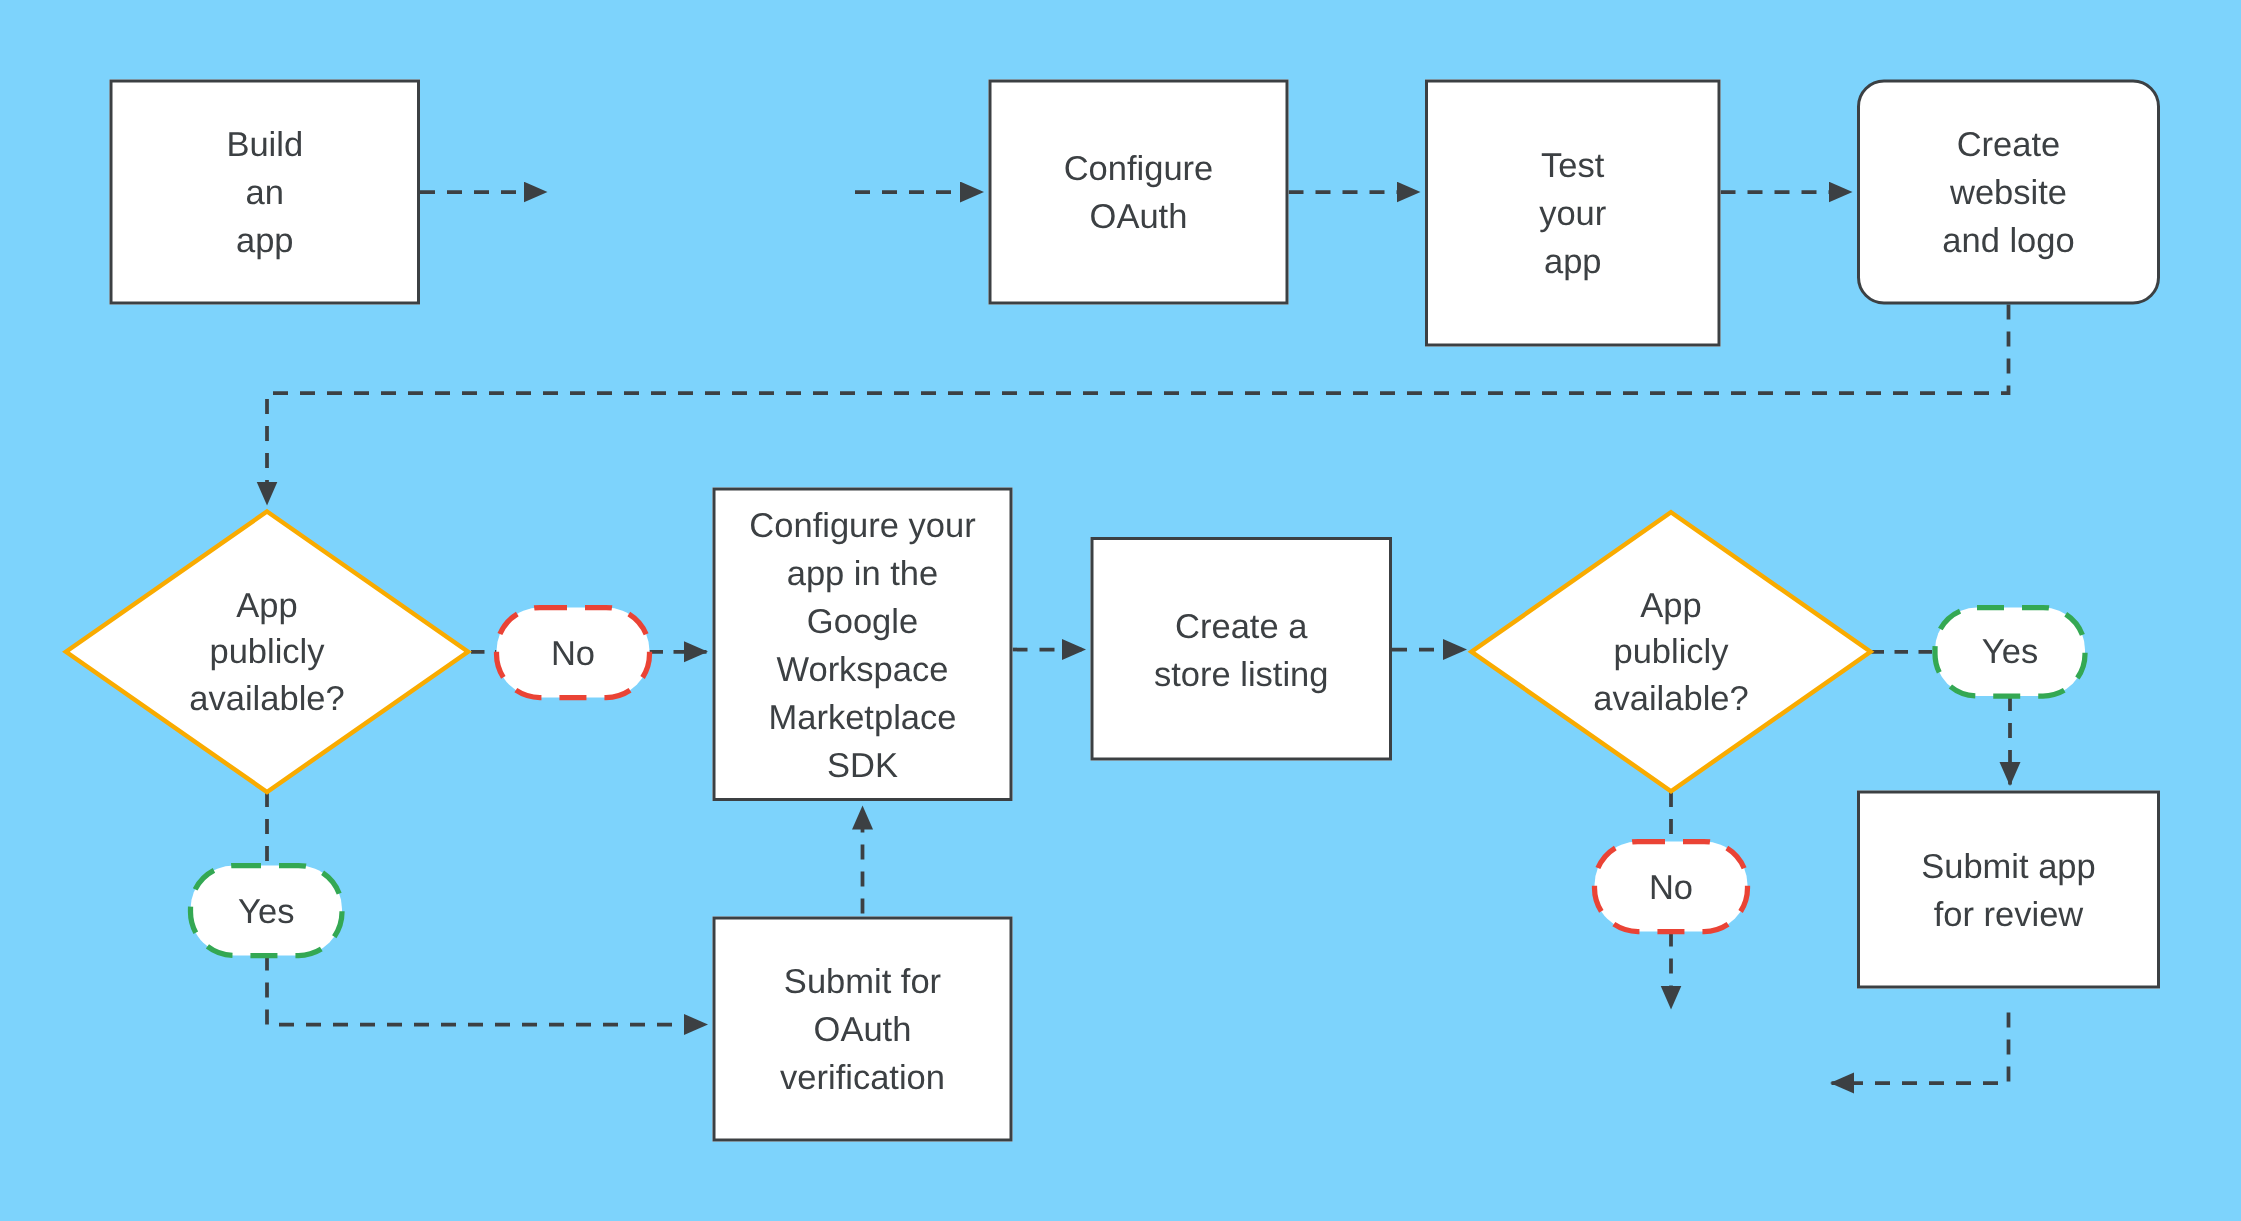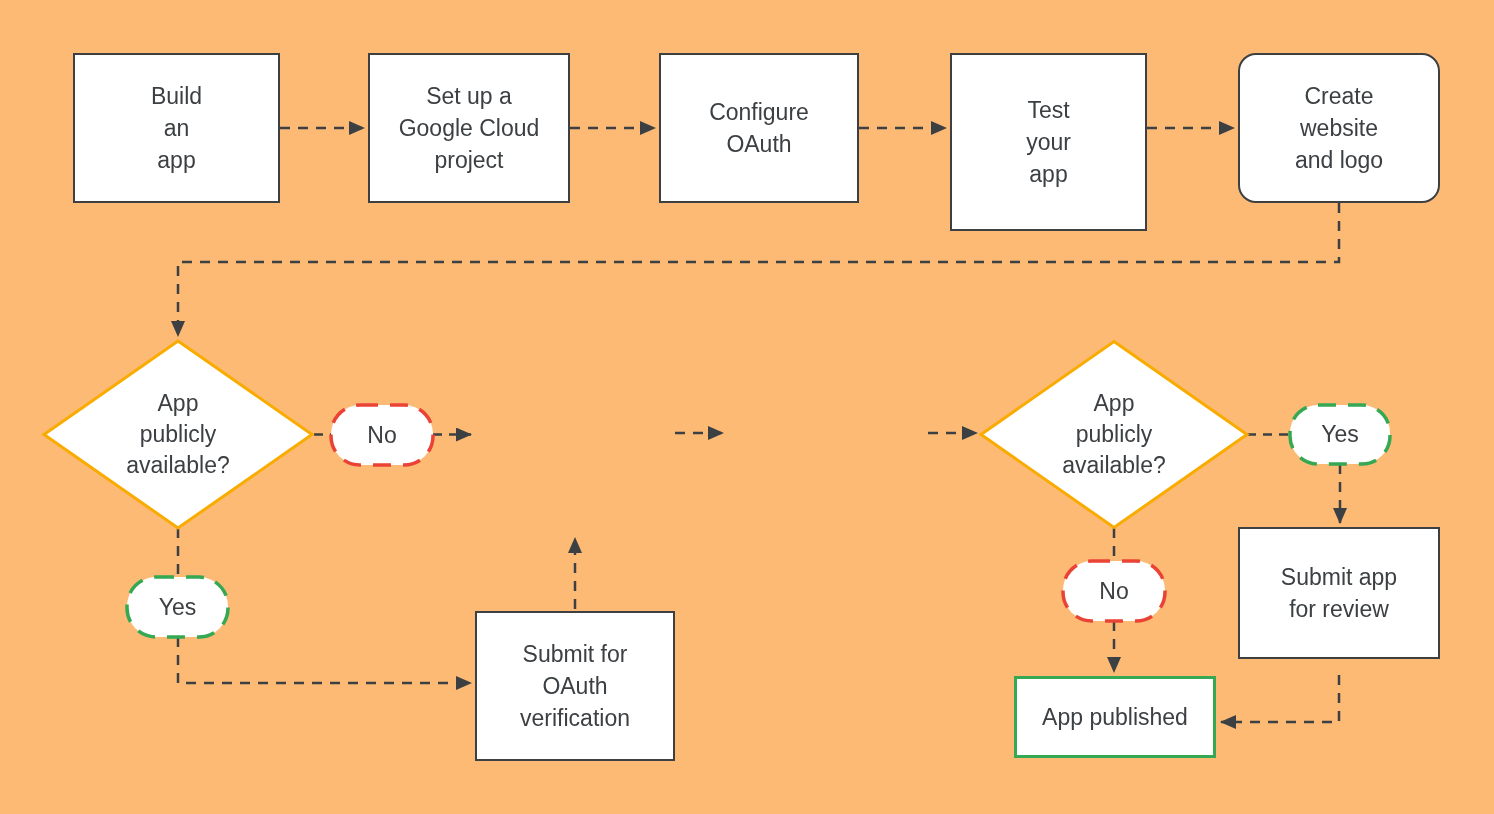--- a/index.html
+++ b/index.html
@@ -1,20 +1,20 @@
 <!DOCTYPE html>
 <html><head>
 <meta charset="utf-8">
 <style>
   html, body { margin: 0; padding: 0; background: #ffffff; }
   .stage {
     position: relative;
     width: 1494px;
     height: 814px;
-    background: #fdba74;
+    background: #7dd3fc;
     font-family: "Liberation Sans", sans-serif;
     color: #3c4043;
     overflow: hidden;
   }
   svg.wires {
     position: absolute;
     left: 0; top: 0;
     width: 1494px; height: 814px;
   }
   .node {
@@ -89,45 +89,49 @@
     <rect x="331" y="405" width="102" height="60" rx="29" ry="29" fill="#ffffff" stroke="#ea4335" stroke-width="3.5" stroke-dasharray="18 12"></rect>
     <rect x="127" y="577" width="101" height="60" rx="29" ry="29" fill="#ffffff" stroke="#34a853" stroke-width="3.5" stroke-dasharray="18 12"></rect>
     <rect x="1290" y="405" width="100" height="59" rx="28" ry="28" fill="#ffffff" stroke="#34a853" stroke-width="3.5" stroke-dasharray="18 12"></rect>
     <rect x="1063" y="561" width="102" height="60" rx="29" ry="29" fill="#ffffff" stroke="#ea4335" stroke-width="3.5" stroke-dasharray="18 12"></rect>
   </svg>
 
   <div class="node" style="left:73px; top:53px; width:207px; height:150px;">Build
 an
 app</div>
 
-  <div class="node" style="left:368px; top:53px; width:202px; height:150px;">Set up a
-Google Cloud
-project</div>
 
   <div class="node" style="left:659px; top:53px; width:200px; height:150px;">Configure
 OAuth</div>
 
   <div class="node" style="left:950px; top:53px; width:197px; height:178px;">Test
 your
 app</div>
 
   <div class="node" style="left:1238px; top:53px; width:202px; height:150px;border-radius:18px;">Create
 website
 and logo</div>
 
+  <div class="node" style="left:475px; top:325px; width:200px; height:209px;">Configure your
+app in the
+Google
+Workspace
+Marketplace
+SDK</div>
 
+  <div class="node" style="left:727px; top:358px; width:201px; height:149px;">Create a
+store listing</div>
 
   <div class="node" style="left:475px; top:611px; width:200px; height:150px;">Submit for
 OAuth
 verification</div>
 
   <div class="node" style="left:1238px; top:527px; width:202px; height:132px;">Submit app
 for review</div>
 
-  <div class="node published" style="left:1014px; top:676px; width:202px; height:82px;">App published</div>
 
   <div class="float-label" style="left:98px; top:386px; width:160px; height:97px;">App
 publicly
 available?</div>
 
   <div class="float-label" style="left:1034px; top:386px; width:160px; height:97px;">App
 publicly
 available?</div>
 
   <div class="float-label" style="left:331px; top:405px; width:102px; height:60px;">No</div>

